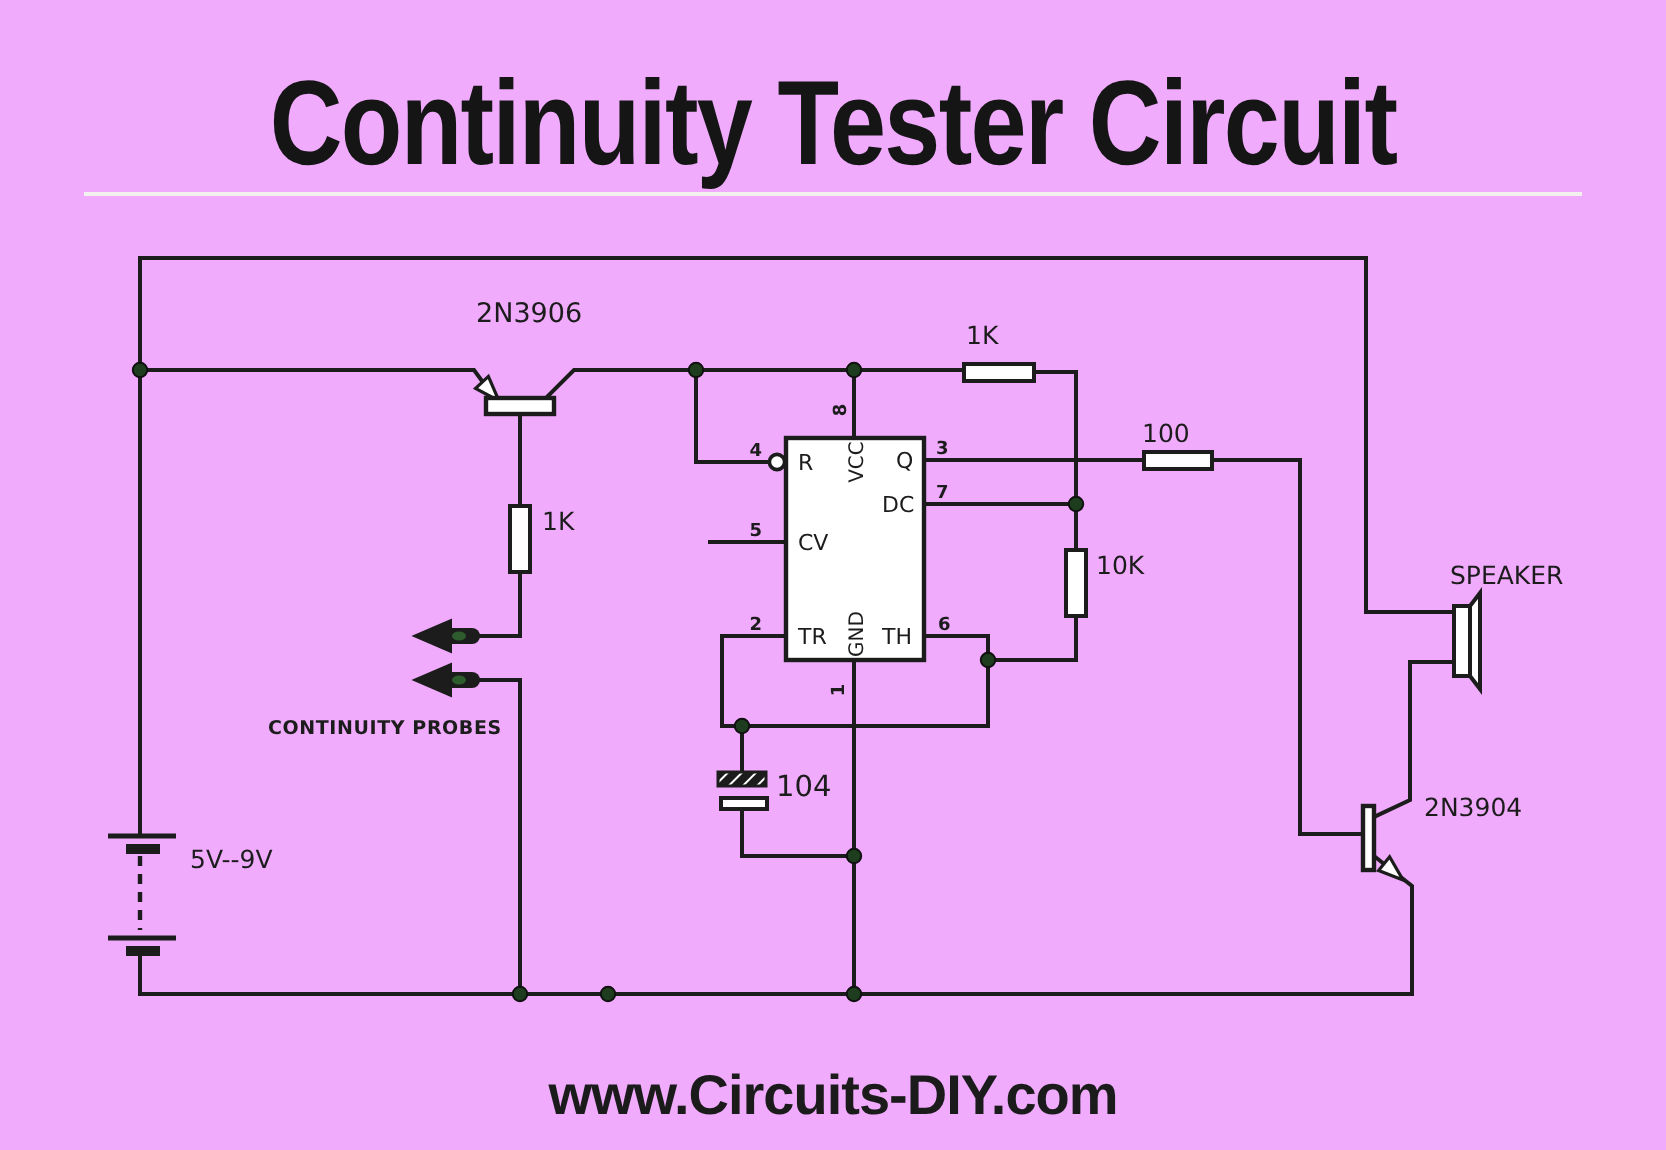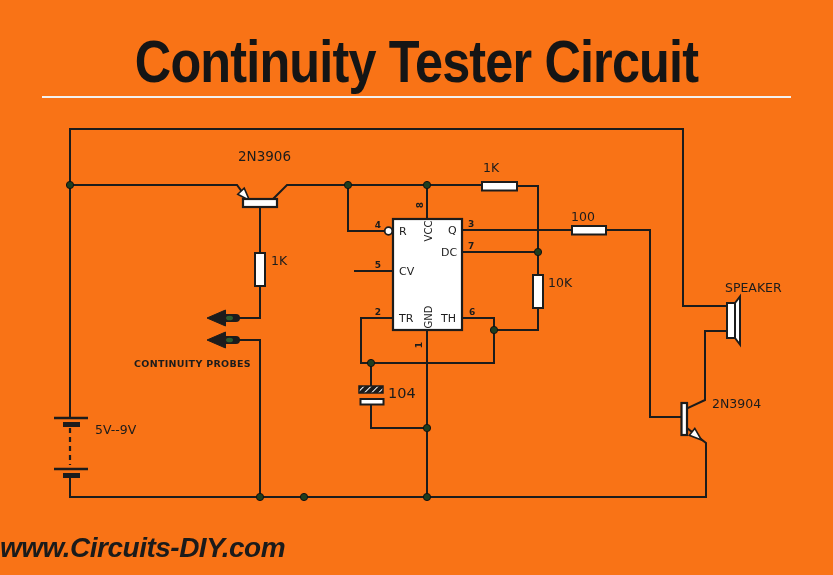--- a/index.html
+++ b/index.html
@@ -1,23 +1,23 @@
 <!DOCTYPE html>
 <html><head>
 <meta charset="utf-8">
 <style>
   html,body{margin:0;padding:0;background:#fff;}
-  #page{position:relative;width:833px;height:575px;background:#f97316;overflow:hidden;
+  #page{position:relative;width:833px;height:575px;background:#f0abfc;overflow:hidden;
         font-family:"Liberation Sans", sans-serif;}
   #title{position:absolute;top:31px;left:0;width:833px;text-align:center;
          font-size:60px;line-height:62px;font-weight:700;color:#151515;
          transform:scaleX(.84);transform-origin:center;letter-spacing:-1px;white-space:nowrap;}
   #title-divider{position:absolute;top:96px;left:42px;width:749px;height:2px;background:#f3f1ef;}
-  #footer{position:absolute;top:533px;left:0;width:833px;
-          font-size:28px;line-height:30px;font-weight:700;color:#1b1b1b;letter-spacing:-0.5px;font-style:italic;}
+  #footer{position:absolute;top:533px;left:0;width:833px;text-align:center;
+          font-size:28px;line-height:30px;font-weight:700;color:#1b1b1b;letter-spacing:-0.5px;}
   svg{position:absolute;left:0;top:0;}
   text{font-family:"DejaVu Sans","Liberation Sans",sans-serif;fill:#1c1c1c;}
   .lbl{font-size:12.5px;}
   .lbl-lg{font-size:13.5px;}
   .cap-lbl{font-size:14.5px;}
   .probes-lbl{font-size:9.5px;font-weight:700;letter-spacing:.3px;}
   .pin-name{font-size:11px;}
   .pin-name-v{font-size:10px;}
   .pin-num{font-size:9px;font-weight:700;}
 </style>

